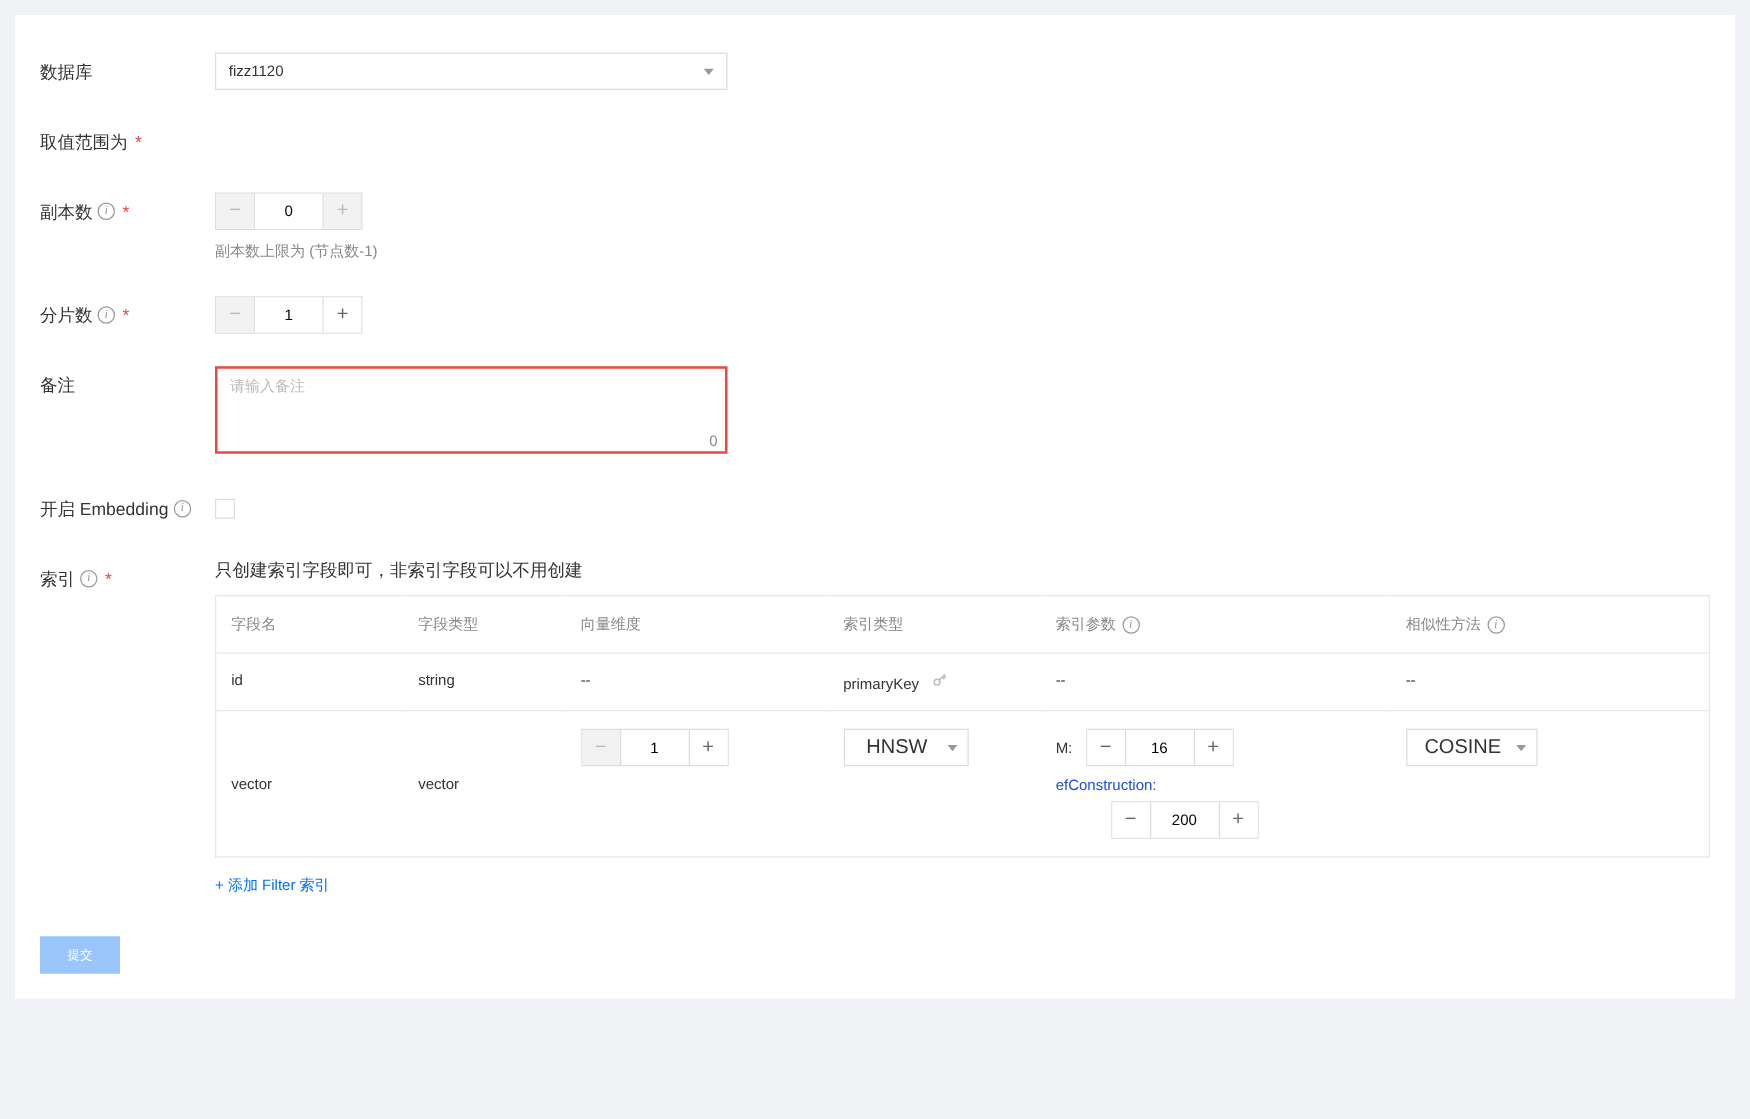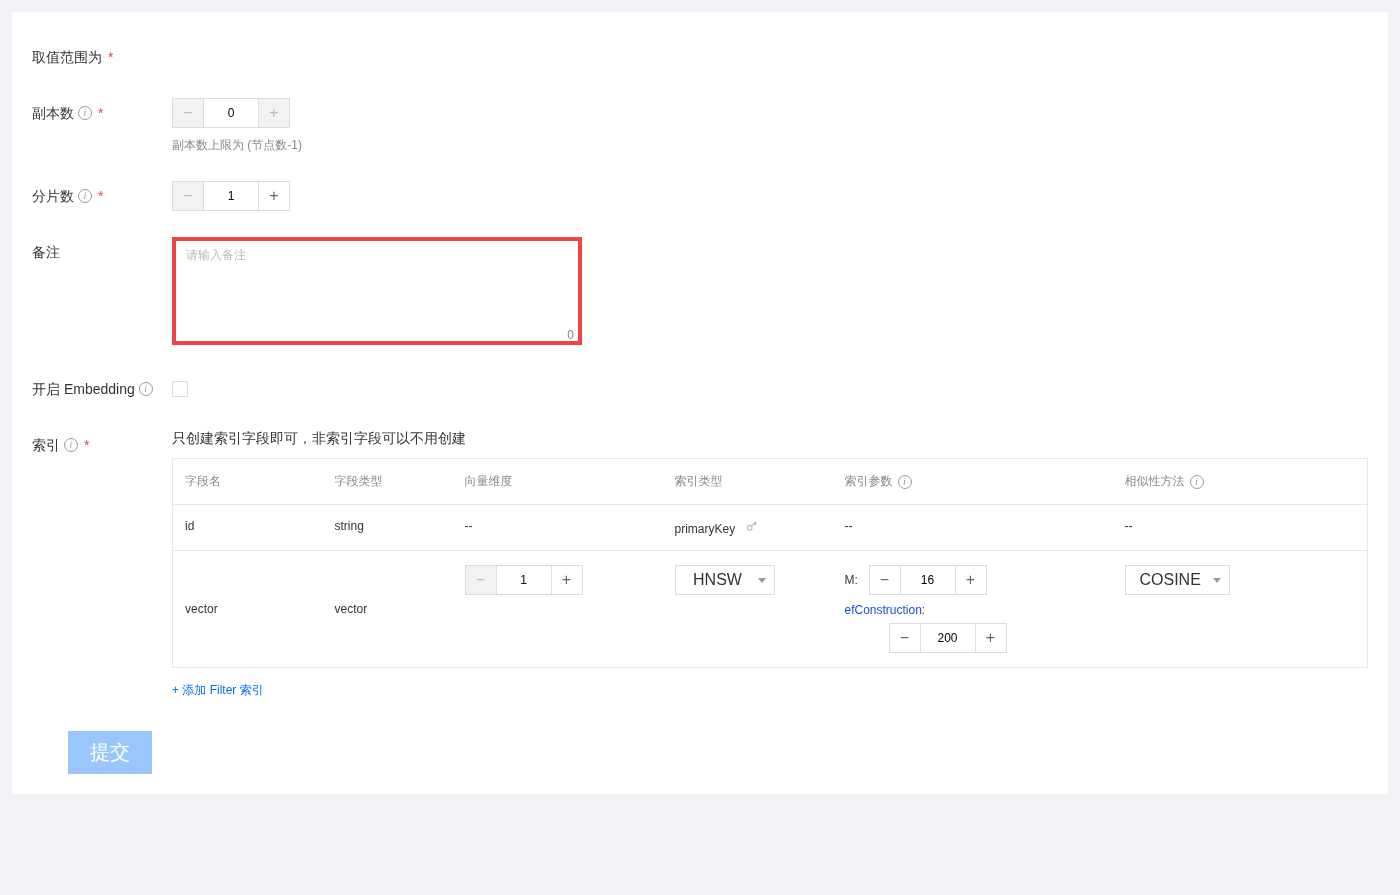--- a/index.html
+++ b/index.html
@@ -106,22 +106,22 @@
       height: 28px;
       border: none;
       border-left: 1px solid #ddd;
       border-right: 1px solid #ddd;
       text-align: center;
       font-size: 12px;
       outline: none;
     }
     .textarea {
       width: 410px;
-      height: 108px;
-      border: 4px solid #ef4444;
+      height: 70px;
+      border: 2px solid #ef4444;
       padding: 6px 10px;
       font-size: 12px;
       font-family: Liberation Mono, monospace;
       outline: none;
       resize: none;
       position: relative;
     }
     .textarea-wrap {
       position: relative;
       width: 410px;
@@ -250,37 +250,47 @@
       font-size: 12px;
       margin-top: 14px;
       display: inline-block;
       cursor: pointer;
     }
     .submit-btn {
       background: #9ac6fb;
       color: #fff;
       border: none;
       padding: 8px 22px;
-      font-size: 20px;
+      font-size: 10px;
       cursor: pointer;
       margin-top: 32px;
-      margin-left: 36px;
     }
     .th-with-icon {
       display: inline-flex;
       align-items: center;
       gap: 5px;
     }
   </style>
 </head>
 <body>
 
 <div class="card">
 
   
+  <div class="form-row">
+    <div class="label-col">
+      <span>数据库</span>
+    </div>
+    <div class="content-col">
+      <div class="select">
+        <span>fizz1120</span>
+        <span class="select-caret"></span>
+      </div>
+    </div>
+  </div>
 
   
   <div class="form-row">
     <div class="label-col">
       <span>取值范围为</span>
         <span class="required">*</span>
     </div>
     <div class="content-col">
     </div>
   </div>

